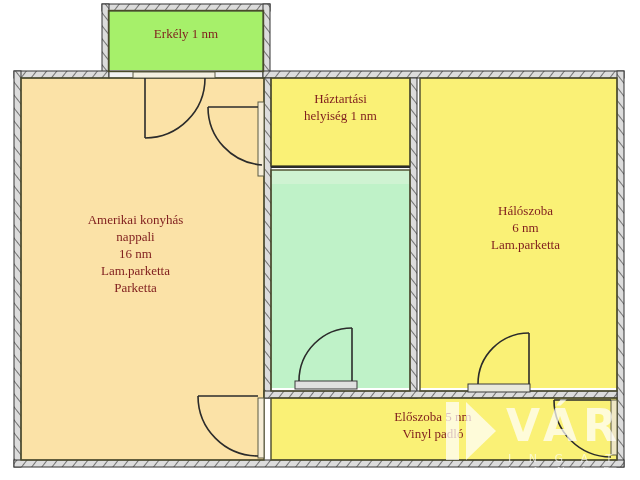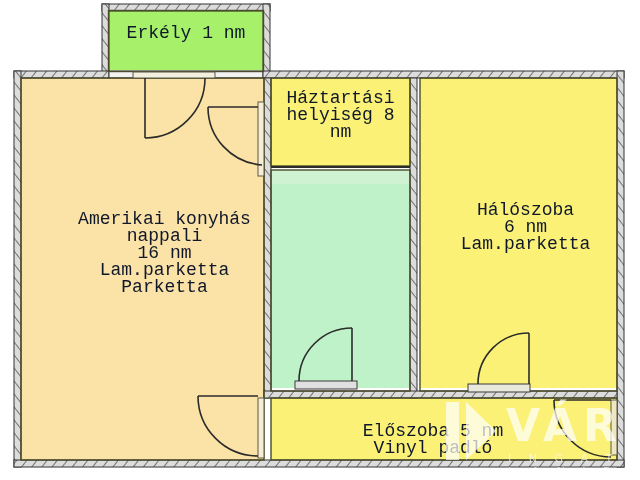--- a/index.html
+++ b/index.html
@@ -20,24 +20,24 @@
     background: #ffffff;
   }
   #plan svg {
     position: absolute;
     top: 0;
     left: 0;
   }
   .room-label {
     position: absolute;
     text-align: center;
-    color: #0f172a;
-    font-size: 18px;
+    color: #7f1d1d;
+    font-size: 13px;
     line-height: 17px;
-    font-family: Liberation Mono, monospace;
+    font-family: Liberation Serif, serif;
     white-space: pre-line;
     pointer-events: none;
   }
   .wm {
     position: absolute;
     pointer-events: none;
   }
   .wm-main {
     font-family: "DejaVu Sans", sans-serif;
     font-weight: bold;
@@ -154,35 +154,35 @@
       <g>
         <rect x="611" y="400" width="6" height="55" fill="#EFE7C4" stroke="#5a5a45" stroke-width="1"></rect>
         <line x1="554" y1="400" x2="611" y2="400"></line>
         <path d="M554,400 A57,57 0 0 0 611,457"></path>
       </g>
     </g>
   </svg>
 
   <div class="room-label" style="left:108px; top:25px; width:156px;">Erkély 1 nm</div>
 
-  <div class="room-label" style="left:8px; top:211px; width:243px;padding-left:35px;">Amerikai konyhás
+  <div class="room-label" style="left:14px; top:211px; width:243px;">Amerikai konyhás
 nappali
 16 nm
 Lam.parketta
 Parketta</div>
 
   <div class="room-label" style="left:271px; top:90px; width:139px;">Háztartási
-helyiség 8 nm</div>
+helyiség 1 nm</div>
 
 
   <div class="room-label" style="left:420px; top:202px; width:211px;">Hálószoba
 6 nm
 Lam.parketta</div>
 
-  <div class="room-label" style="left:271px; top:408px; width:324px;margin-top:15px;">Előszoba 5 nm
+  <div class="room-label" style="left:271px; top:408px; width:324px;">Előszoba 5 nm
 Vinyl padló</div>
 
   <div class="wm" style="left:432px; top:396px; width:208px; height:70px;">
     <svg width="60" height="66" viewBox="0 0 60 66" style="position:absolute;left:10px;top:2px;">
       <rect x="4" y="4" width="13" height="58" fill="rgba(255,255,255,0.72)"></rect>
       <path d="M24,4 L54,33 L24,62 Z" fill="rgba(255,255,255,0.72)"></path>
     </svg>
     <div class="wm-main" style="position:absolute; left:74px; top:4px;">VÁROSI</div>
     <div class="wm-sub" style="position:absolute; left:76px; top:56px;">I N G A T L A N I R O D A</div>
   </div>

